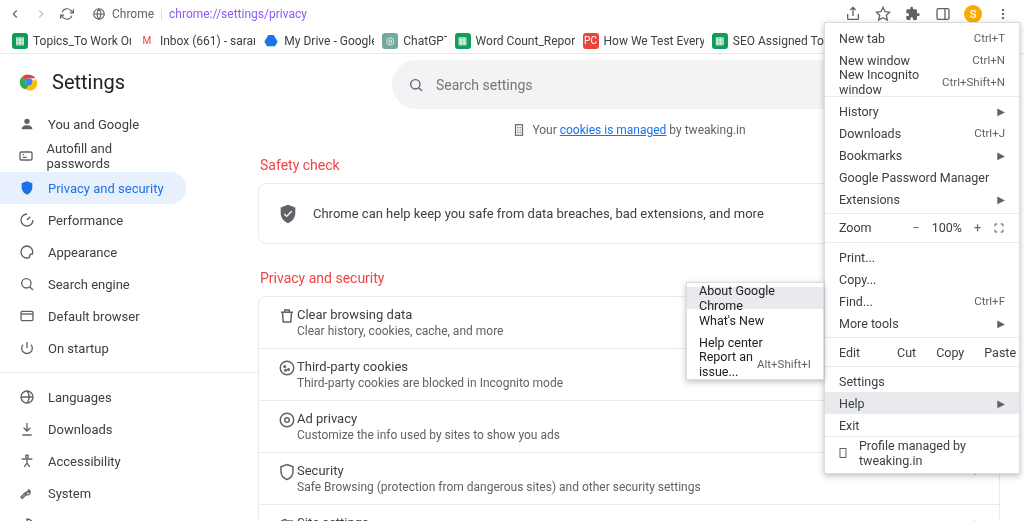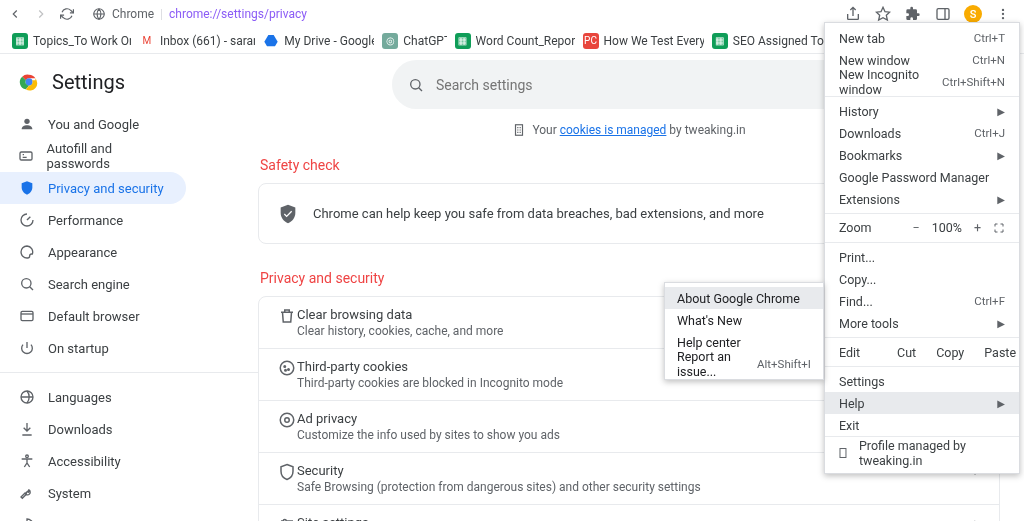--- a/index.html
+++ b/index.html
@@ -46,21 +46,21 @@
 .cm-row.hl{background:#e8eaed}
 .cm-sep{height:1px;background:#e8eaed;margin:3px 0}
 .cm-sc{color:#5f6368;font-size:11.5px}
 .cm-arrow{color:#5f6368;font-size:10px}
 .zoom-row{display:flex;align-items:flex-end;padding:4px 14px;height:22px;gap:10px}
 .zoom-ctl{margin-left:auto;display:flex;align-items:center;gap:12px;color:#5f6368}
 .copyrow{display:flex;align-items:center;padding:4px 14px;height:22px;gap:20px}
 .copyrow span.first{flex:0 0 38px}
 .managed-row{display:flex;align-items:center;gap:10px;padding:16px 12px;height:24px;border-top:1px solid #e8eaed}
 
-.help-sub{position:absolute;top:282px;right:200px;width:160px;background:#fff;border:1px solid #dadce0;box-shadow:0 2px 6px rgba(0,0,0,.25);padding:4px 0;font-size:12.5px;z-index:60}
+.help-sub{position:absolute;top:282px;right:200px;width:138px;background:#fff;border:1px solid #dadce0;box-shadow:0 2px 6px rgba(0,0,0,.25);padding:4px 0;font-size:12.5px;z-index:60}
 .hs-row{display:flex;justify-content:space-between;padding:4px 12px;height:22px;align-items:center}
 .hs-row.hl{background:#e8eaed}
 
 svg{display:block}
 </style>
 </head>
 <body>
 
 <div class="toolbar">
   <div class="tb-icon">

